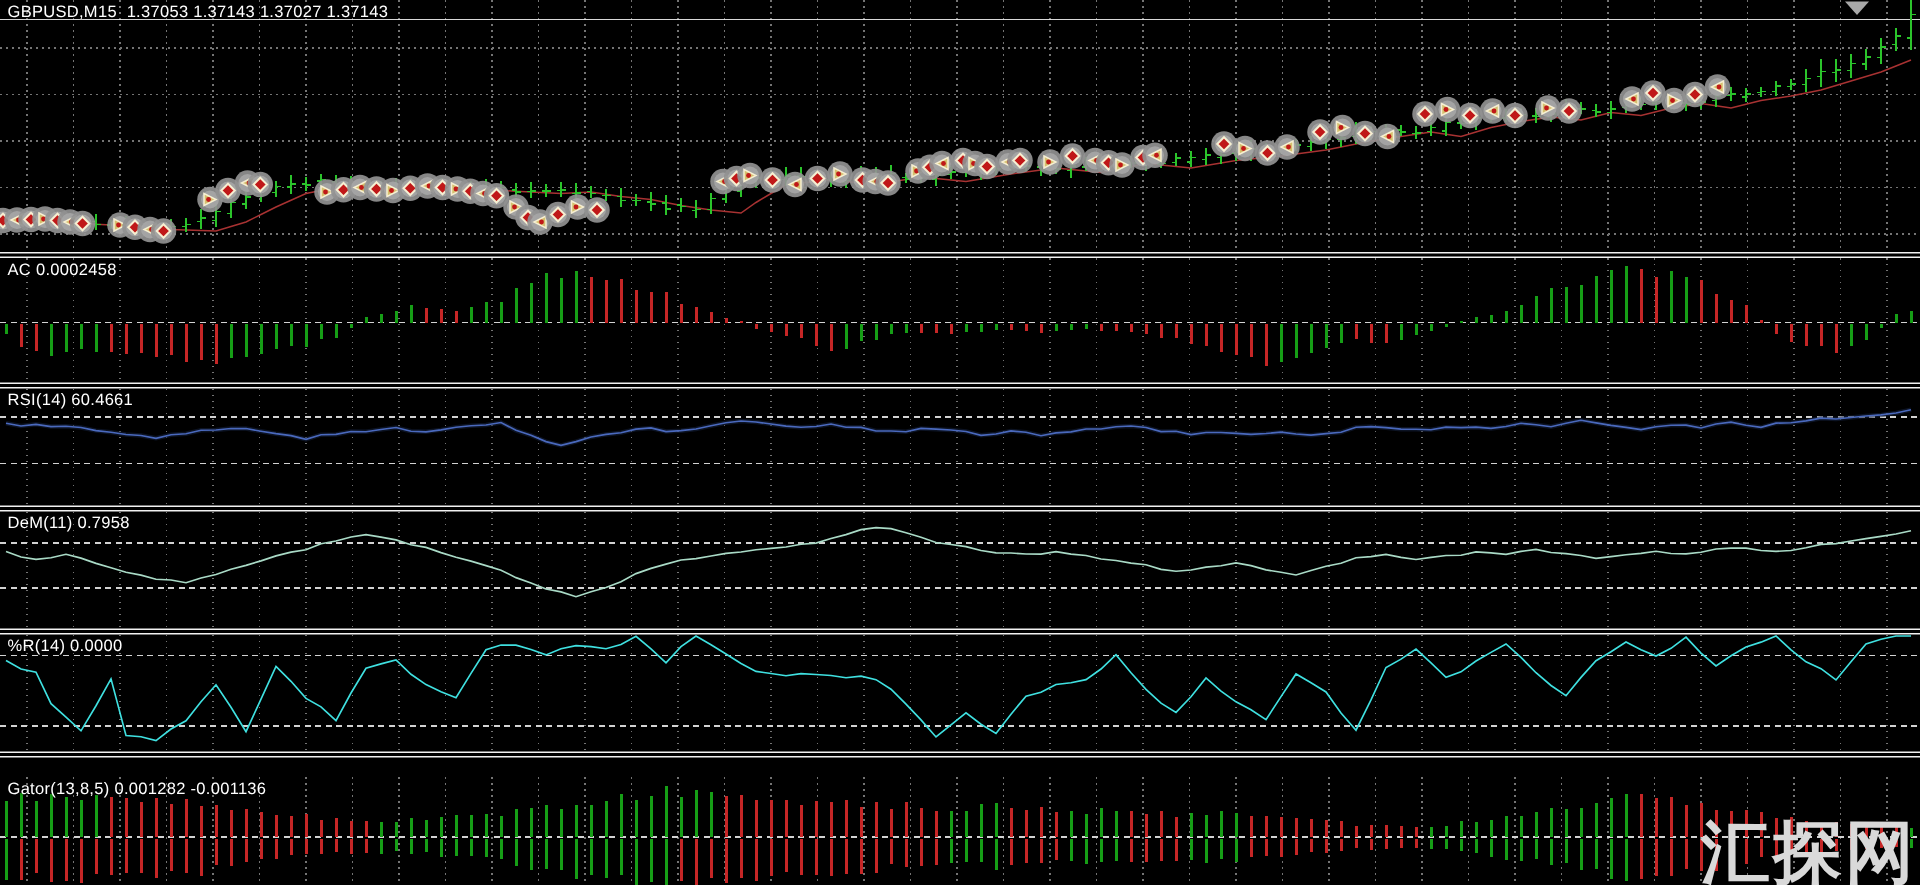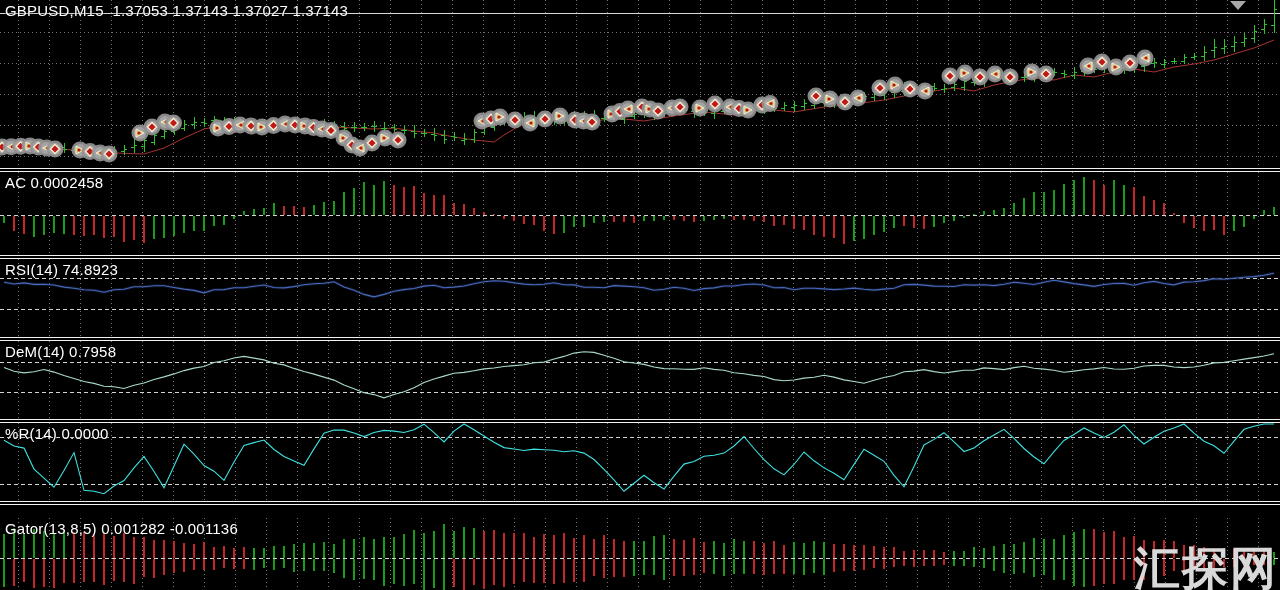--- a/index.html
+++ b/index.html
@@ -1,20 +1,20 @@
 <!DOCTYPE html>
 <html><head>
 <meta charset="utf-8">
 <style>
   html,body{margin:0;padding:0;background:#000;}
   #terminal{position:relative;width:1280px;height:590px;background:#000;overflow:hidden;
             font-family:"Liberation Sans", sans-serif;}
   .panel{position:absolute;left:0;width:1280px;background:#000;}
   .panel svg{position:absolute;left:0;top:0;}
-  .plabel{position:absolute;left:5px;top:2px;color:#fff;font-size:15px;letter-spacing:.2px;
+  .plabel{position:absolute;left:5px;top:2px;color:#fff;font-size:11px;letter-spacing:.2px;
           white-space:pre;z-index:5;text-shadow:0 0 2px #000;text-align:right;}
   .sep{position:absolute;left:0;width:1280px;height:4px;background:#000;
        border-top:1px solid #f2f2f2;border-bottom:1px solid #f2f2f2;box-sizing:border-box;z-index:4;}
   #watermark{position:absolute;right:2px;bottom:-6px;font-size:46px;font-weight:bold;
              color:#d9d9d9;z-index:9;line-height:1.2;letter-spacing:2px;}
   #scrollmark{position:absolute;top:1px;left:1230px;width:0;height:0;z-index:6;
               border-left:8px solid transparent;border-right:8px solid transparent;
               border-top:9px solid #a8a8a8;}
 </style>
 </head>
@@ -963,21 +963,21 @@
           <line x1="1165" y1="0" x2="1165" y2="78"></line>
           <line x1="1196" y1="0" x2="1196" y2="78"></line>
           <line x1="1227" y1="0" x2="1227" y2="78"></line>
           <line x1="1258" y1="0" x2="1258" y2="78"></line>
         </g>
         <line x1="0" y1="19" x2="1280" y2="19" stroke="#d2d2d2" stroke-width="1" stroke-dasharray="4,3" shape-rendering="crispEdges"></line>
         <line x1="0" y1="50" x2="1280" y2="50" stroke="#d2d2d2" stroke-width="1" stroke-dasharray="4,3" shape-rendering="crispEdges"></line>
         <polyline points="4,23.2 14,25.0 24,23.9 34,25.4 44,25.2 54,26.0 64,28.1 74,29.2 84,30.7 94,31.3 104,33.2 114,30.8 124,30.2 134,27.8 144,27.7 154,26.7 164,26.7 174,28.5 184,30.1 194,31.4 204,33.9 214,30.8 224,30.6 234,28.7 244,28.8 254,27.3 264,26.0 274,28.5 284,28.9 294,27.6 304,25.8 314,24.8 324,24.3 334,22.7 344,27.9 354,31.2 364,35.4 374,37.9 384,35.4 394,32.3 404,30.6 414,29.5 424,27.1 434,26.3 444,28.7 454,28.1 464,27.0 474,24.8 484,22.8 494,21.7 504,22.3 514,23.7 524,25.1 534,25.8 544,25.3 554,23.7 564,25.8 574,25.9 584,28.3 594,28.3 604,28.8 614,26.6 624,27.1 634,27.7 644,28.7 654,31.2 664,30.3 674,28.3 684,29.2 694,31.5 704,29.6 714,28.9 724,27.0 734,27.0 744,25.5 754,25.0 764,26.0 774,28.7 784,28.5 794,30.7 804,29.3 814,29.3 824,29.9 834,30.6 844,30.0 854,29.1 864,30.3 874,31.1 884,30.1 894,29.2 904,25.8 914,25.4 924,26.1 934,27.1 944,27.2 954,27.5 964,25.8 974,26.1 984,25.8 994,26.6 1004,25.3 1014,23.2 1024,24.2 1034,25.5 1044,23.2 1054,21.2 1064,22.9 1074,24.6 1084,25.9 1094,27.4 1104,25.5 1114,24.5 1124,24.4 1134,26.3 1144,23.7 1154,22.4 1164,24.5 1174,25.9 1184,23.1 1194,22.8 1204,21.6 1214,19.8 1224,20.3 1234,19.3 1244,18.3 1254,17.6 1264,16.3 1274,14.2 " fill="none" stroke="#16233f" stroke-width="3" opacity="0.55"></polyline>
         <polyline points="4,23.2 14,25.0 24,23.9 34,25.4 44,25.2 54,26.0 64,28.1 74,29.2 84,30.7 94,31.3 104,33.2 114,30.8 124,30.2 134,27.8 144,27.7 154,26.7 164,26.7 174,28.5 184,30.1 194,31.4 204,33.9 214,30.8 224,30.6 234,28.7 244,28.8 254,27.3 264,26.0 274,28.5 284,28.9 294,27.6 304,25.8 314,24.8 324,24.3 334,22.7 344,27.9 354,31.2 364,35.4 374,37.9 384,35.4 394,32.3 404,30.6 414,29.5 424,27.1 434,26.3 444,28.7 454,28.1 464,27.0 474,24.8 484,22.8 494,21.7 504,22.3 514,23.7 524,25.1 534,25.8 544,25.3 554,23.7 564,25.8 574,25.9 584,28.3 594,28.3 604,28.8 614,26.6 624,27.1 634,27.7 644,28.7 654,31.2 664,30.3 674,28.3 684,29.2 694,31.5 704,29.6 714,28.9 724,27.0 734,27.0 744,25.5 754,25.0 764,26.0 774,28.7 784,28.5 794,30.7 804,29.3 814,29.3 824,29.9 834,30.6 844,30.0 854,29.1 864,30.3 874,31.1 884,30.1 894,29.2 904,25.8 914,25.4 924,26.1 934,27.1 944,27.2 954,27.5 964,25.8 974,26.1 984,25.8 994,26.6 1004,25.3 1014,23.2 1024,24.2 1034,25.5 1044,23.2 1054,21.2 1064,22.9 1074,24.6 1084,25.9 1094,27.4 1104,25.5 1114,24.5 1124,24.4 1134,26.3 1144,23.7 1154,22.4 1164,24.5 1174,25.9 1184,23.1 1194,22.8 1204,21.6 1214,19.8 1224,20.3 1234,19.3 1244,18.3 1254,17.6 1264,16.3 1274,14.2 " fill="none" stroke="#4a69bd" stroke-width="1.1"></polyline>
       </svg>
-    <div class="plabel">RSI(14) 74.8923</div>
+    <div class="plabel">RSI(14) 60.4661</div>
   </div>
   <div class="sep" style="top:337px"></div>
 
   <div class="panel" id="p-dem" style="top:341px;height:78px">
     <svg id="svg-dem" width="1280" height="78">
         <g stroke="#747474" stroke-width="1" stroke-dasharray="1,3" shape-rendering="crispEdges">
           <line x1="18" y1="0" x2="18" y2="78"></line>
           <line x1="49" y1="0" x2="49" y2="78"></line>
           <line x1="80" y1="0" x2="80" y2="78"></line>
           <line x1="111" y1="0" x2="111" y2="78"></line>
@@ -1016,21 +1016,21 @@
           <line x1="1134" y1="0" x2="1134" y2="78"></line>
           <line x1="1165" y1="0" x2="1165" y2="78"></line>
           <line x1="1196" y1="0" x2="1196" y2="78"></line>
           <line x1="1227" y1="0" x2="1227" y2="78"></line>
           <line x1="1258" y1="0" x2="1258" y2="78"></line>
         </g>
         <line x1="0" y1="21" x2="1280" y2="21" stroke="#d2d2d2" stroke-width="1" stroke-dasharray="4,3" shape-rendering="crispEdges"></line>
         <line x1="0" y1="51" x2="1280" y2="51" stroke="#d2d2d2" stroke-width="1" stroke-dasharray="4,3" shape-rendering="crispEdges"></line>
         <polyline points="4,26.6 14,30.3 24,31.9 34,30.8 44,28.5 54,31.1 64,34.6 74,37.5 84,40.5 94,42.4 104,45.2 114,45.7 124,47.5 134,44.3 144,42.0 154,38.5 164,35.9 174,32.9 184,29.6 194,27.1 204,25.5 214,21.5 224,19.7 234,17.0 244,15.4 254,17.1 264,18.9 274,22.2 284,23.9 294,27.4 304,30.5 314,33.1 324,36.1 334,39.1 344,44.1 354,47.7 364,51.7 374,53.6 384,56.8 394,53.5 404,50.7 414,46.8 424,41.4 434,37.9 444,35.1 454,32.3 464,31.4 474,29.7 484,27.9 494,27.0 504,25.5 514,24.6 524,23.7 534,21.8 544,21.1 554,18.0 564,15.4 574,12.1 584,10.8 594,11.4 604,14.2 614,17.2 624,20.7 634,22.0 644,23.4 654,26.0 664,27.6 674,27.7 684,28.3 694,28.4 704,26.8 714,28.4 724,29.3 734,31.7 744,32.7 754,34.4 764,35.5 774,38.6 784,39.8 794,39.0 804,37.1 814,36.2 824,34.3 834,36.1 844,38.9 854,40.5 864,42.3 874,39.3 884,36.5 894,34.5 904,30.8 914,30.1 924,28.6 934,30.6 944,32.0 954,30.6 964,29.3 974,29.2 984,26.9 994,27.6 1004,28.6 1014,26.6 1024,25.3 1034,27.3 1044,28.1 1054,29.3 1064,31.2 1074,30.1 1084,28.8 1094,27.9 1104,26.5 1114,28.0 1124,28.2 1134,27.2 1144,25.0 1154,24.4 1164,24.4 1174,26.0 1184,26.6 1194,26.0 1204,24.2 1214,21.9 1224,21.4 1234,19.7 1244,18.1 1254,16.6 1264,15.0 1274,12.8 " fill="none" stroke="#a9dac6" stroke-width="1.1"></polyline>
       </svg>
-    <div class="plabel">DeM(14) 0.7958</div>
+    <div class="plabel">DeM(11) 0.7958</div>
   </div>
   <div class="sep" style="top:419px"></div>
 
   <div class="panel" id="p-wpr" style="top:423px;height:78px">
     <svg id="svg-wpr" width="1280" height="78">
         <g stroke="#747474" stroke-width="1" stroke-dasharray="1,3" shape-rendering="crispEdges">
           <line x1="18" y1="0" x2="18" y2="78"></line>
           <line x1="49" y1="0" x2="49" y2="78"></line>
           <line x1="80" y1="0" x2="80" y2="78"></line>
           <line x1="111" y1="0" x2="111" y2="78"></line>

